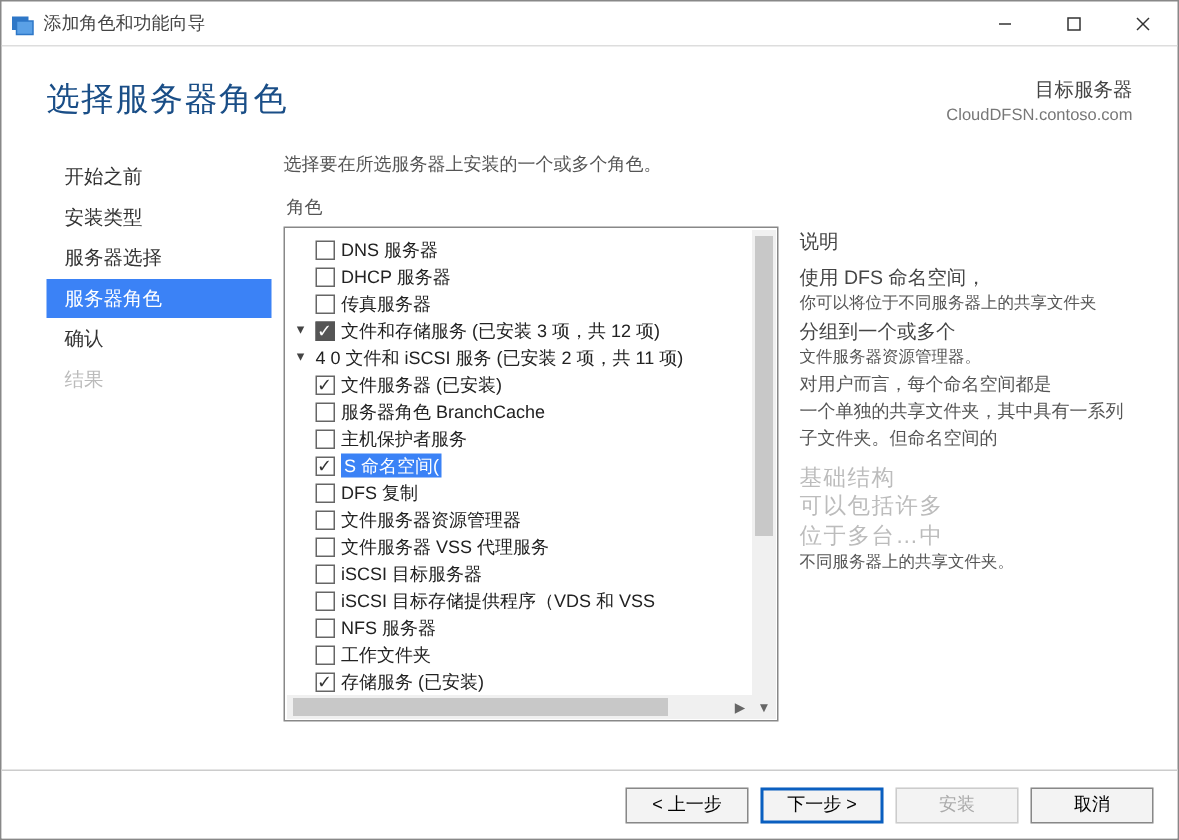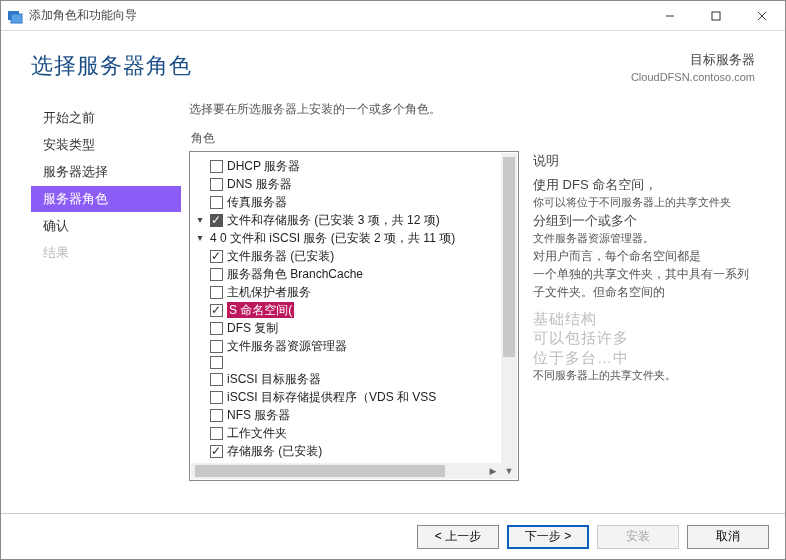--- a/index.html
+++ b/index.html
@@ -64,21 +64,21 @@
     font-size: 13px;
   }
   .sideitem {
     padding: 4px 8px 4px 12px;
     color: #777;
     cursor: pointer;
     margin-bottom: 1px;
     white-space: nowrap;
   }
   .sideitem.active {
-    background: #8b5cf6;
+    background: #3b82f6;
     color: #fff;
   }
   .sideitem.dark { color:#333; }
   .sideitem.disabled { color:#bbb; }
   .main {
     flex:1;
     padding: 10px 14px 0 8px;
     display:flex;
     flex-direction:column;
   }
@@ -107,21 +107,21 @@
   .chk {
     width:13px; height:13px; border:1px solid #666; display:inline-block;
     position:relative; cursor:pointer; flex:0 0 13px;
   }
   .chk.checked::after{
     content:"✓"; position:absolute; top:-3px; left:0; font-size:12px; color:#333;
   }
   .chk.filled { background:#555; border-color:#555;}
   .chk.filled::after { color:#fff; content:"✓"; top:-3px; left:0; font-size:12px; position:absolute;}
   .nodelabel { cursor:pointer; }
-  .nodelabel.sel { background:#be185d; color:#fff; padding:0 2px;}
+  .nodelabel.sel { background:#3b82f6; color:#fff; padding:0 2px;}
   .indent1 { padding-left: 16px;}
   .indent2 { padding-left: 34px;}
   .indent3 { padding-left: 52px;}
   .descpane {
     flex:1;
     color:#555;
     font-size:12px;
     line-height:1.5;
     padding-right:6px;
     overflow:hidden;
@@ -242,28 +242,28 @@
     <div class="roles-label">角色</div>
 
     <div class="panels">
 
       <div class="treebox">
         <ul id="tree-root">
             <li class="indent2">
               <div class="row">
                 <span class="twist empty"></span>
                 <span class="chk"></span>
+                <span class="nodelabel">DNS 服务器</span>
+              </div>
+            </li>
+            <li class="indent2">
+              <div class="row">
+                <span class="twist empty"></span>
+                <span class="chk"></span>
                 <span class="nodelabel">DHCP 服务器</span>
-              </div>
-            </li>
-            <li class="indent2">
-              <div class="row">
-                <span class="twist empty"></span>
-                <span class="chk"></span>
-                <span class="nodelabel">DNS 服务器</span>
               </div>
             </li>
             <li class="indent2">
               <div class="row">
                 <span class="twist empty"></span>
                 <span class="chk"></span>
                 <span class="nodelabel">传真服务器</span>
               </div>
             </li>
             <li class="indent1">
@@ -318,20 +318,21 @@
               <div class="row">
                 <span class="twist empty"></span>
                 <span class="chk"></span>
                 <span class="nodelabel">文件服务器资源管理器</span>
               </div>
             </li>
             <li class="indent3">
               <div class="row">
                 <span class="twist empty"></span>
                 <span class="chk"></span>
+                <span class="nodelabel">文件服务器 VSS 代理服务</span>
               </div>
             </li>
             <li class="indent3">
               <div class="row">
                 <span class="twist empty"></span>
                 <span class="chk"></span>
                 <span class="nodelabel">iSCSI 目标服务器</span>
               </div>
             </li>
             <li class="indent3">

